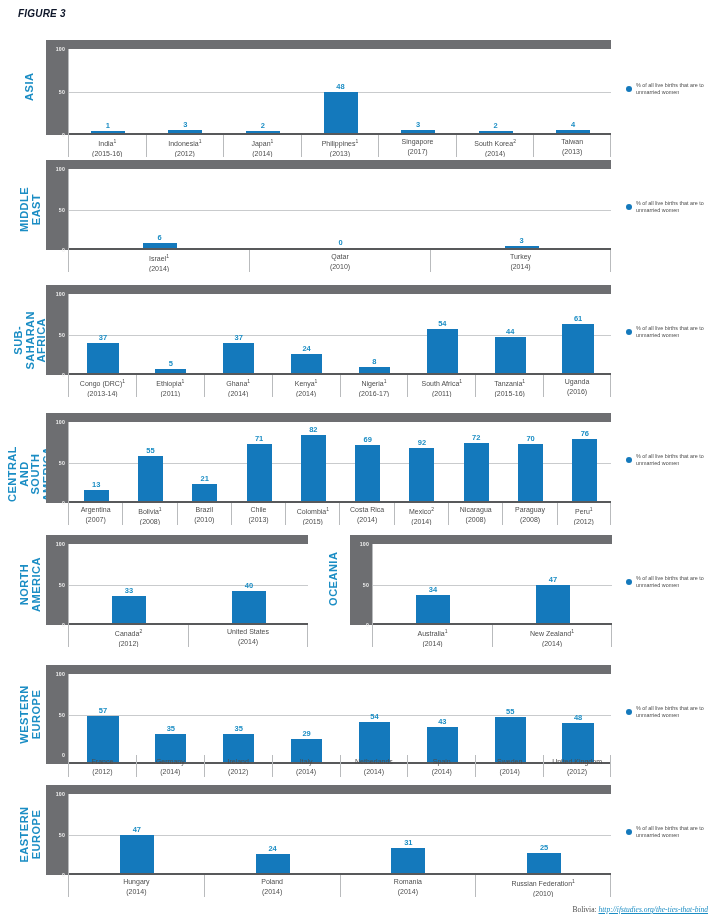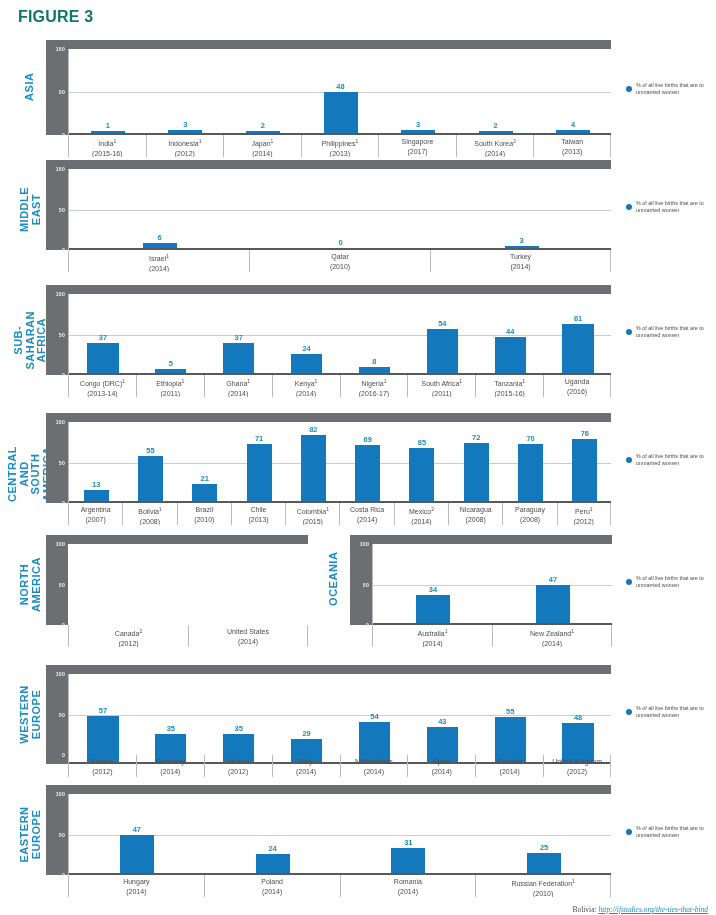--- a/index.html
+++ b/index.html
@@ -9,21 +9,21 @@
     color:#4d4d4d;
     position:relative;overflow:hidden;
   }
   
   .title-bar{
     position:absolute;left:18px;top:8px;
     display:flex;align-items:baseline;gap:7px;
     white-space:nowrap;
   }
   .fig-label{
-    font-size:16px;font-weight:bold;color:#0f766e;letter-spacing:.2px;
+    font-size:10px;font-weight:bold;color:#0f172a;letter-spacing:.2px;font-style:italic;
   }
   .fig-title{
     font-size:14.5px;font-weight:bold;color:#4a4a4a;letter-spacing:.1px;
   }
 
   
   .panel{position:absolute;}
   .panel-title{
     position:absolute;
     color:#1b8dc4;font-weight:bold;font-size:11px;
@@ -319,21 +319,21 @@
           <div class="bar-value" style="left: 81.45px; bottom: 47.55px;">55</div>
           <div class="bar" style="left: 123.261px; width: 24.978px; height: 17.01px;"></div>
           <div class="bar-value" style="left: 135.75px; bottom: 20.01px;">21</div>
           <div class="bar" style="left: 177.561px; width: 24.978px; height: 57.51px;"></div>
           <div class="bar-value" style="left: 190.05px; bottom: 60.51px;">71</div>
           <div class="bar" style="left: 231.861px; width: 24.978px; height: 66.42px;"></div>
           <div class="bar-value" style="left: 244.35px; bottom: 69.42px;">82</div>
           <div class="bar" style="left: 286.161px; width: 24.978px; height: 55.89px;"></div>
           <div class="bar-value" style="left: 298.65px; bottom: 58.89px;">69</div>
           <div class="bar" style="left: 340.461px; width: 24.978px; height: 52.65px;"></div>
-          <div class="bar-value" style="left: 352.95px; bottom: 55.65px;">85</div>
+          <div class="bar-value" style="left: 352.95px; bottom: 55.65px;">92</div>
           <div class="bar" style="left: 394.761px; width: 24.978px; height: 58.32px;"></div>
           <div class="bar-value" style="left: 407.25px; bottom: 61.32px;">72</div>
           <div class="bar" style="left: 449.061px; width: 24.978px; height: 56.7px;"></div>
           <div class="bar-value" style="left: 461.55px; bottom: 59.7px;">70</div>
           <div class="bar" style="left: 503.361px; width: 24.978px; height: 61.56px;"></div>
           <div class="bar-value" style="left: 515.85px; bottom: 64.56px;">76</div>
         </div>
       </div>
       <div class="labels" style="left: 68px; top: 503px; width: 543px; height: 22px;">
         <div class="label-cell" style="width: 54.3px;">
@@ -385,20 +385,28 @@
     <div class="panel" style="left: 0px; top: 0px; width: 716px; height: 0px;">
       <div class="panel-title" style="left: -10px; top: 573px; width: 80px;">NORTH
 AMERICA</div>
       <div class="plot" style="left: 46px; top: 535px; width: 262px; height: 90px;">
         <div class="axis-band">
           <div class="axis-tick" style="top: 9px;">100</div>
           <div class="axis-tick" style="top: 49.5px;">50</div>
           <div class="axis-tick" style="top: 90px;">0</div>
         </div>
         <div class="top-band"></div>
+        <div class="plot-area">
+          <div class="gridline" style="top: 40.5px;"></div>
+          <div class="baseline"></div>
+          <div class="bar" style="left: 43px; width: 34px; height: 26.73px;"></div>
+          <div class="bar-value" style="left: 60px; bottom: 29.73px;">33</div>
+          <div class="bar" style="left: 163px; width: 34px; height: 32.4px;"></div>
+          <div class="bar-value" style="left: 180px; bottom: 35.4px;">40</div>
+        </div>
       </div>
       <div class="labels" style="left: 68px; top: 625px; width: 240px; height: 22px;">
         <div class="label-cell" style="width: 120px;">
           <div class="nm">Canada<sup>2</sup></div>
           <div class="yr">(2012)</div>
         </div>
         <div class="label-cell" style="width: 120px;">
           <div class="nm">United States</div>
           <div class="yr">(2014)</div>
         </div>

